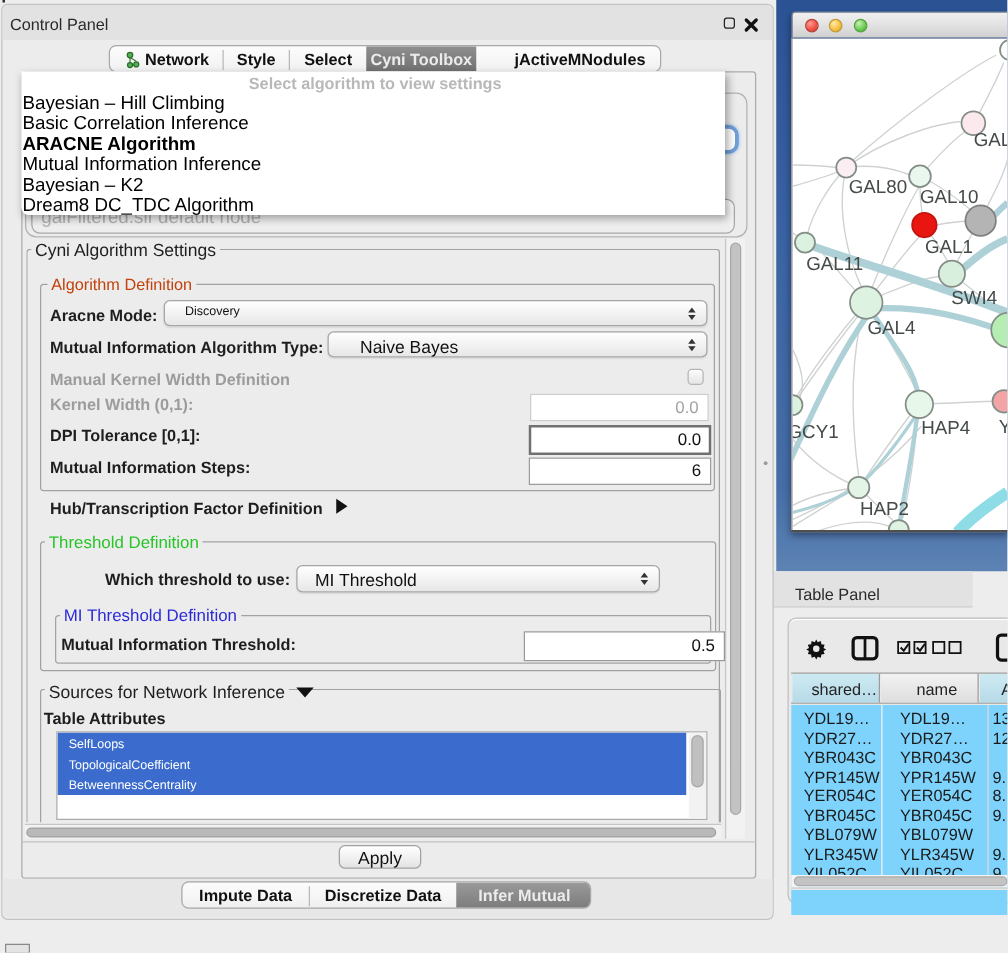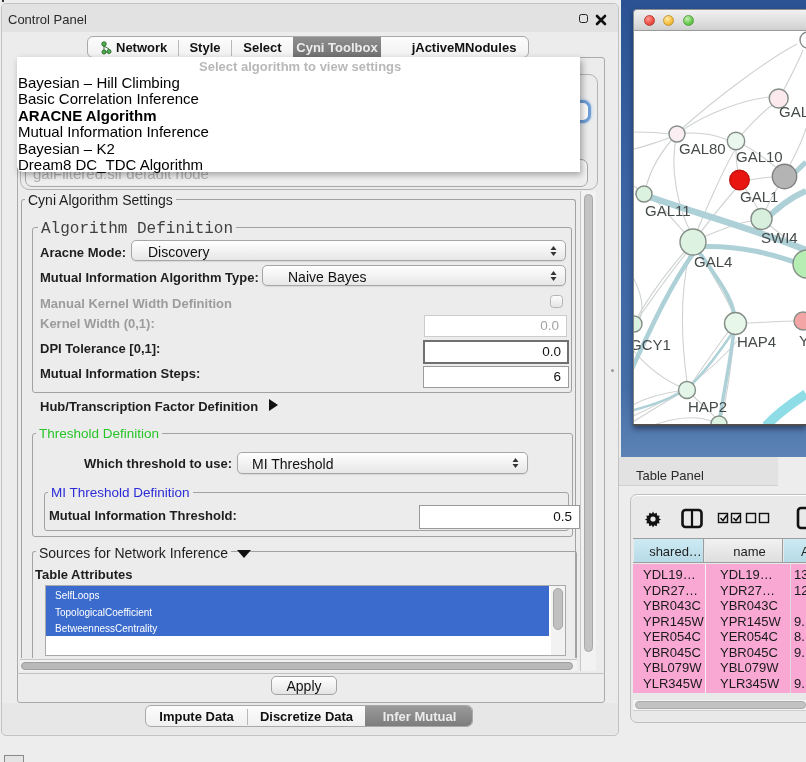--- a/index.html
+++ b/index.html
@@ -133,21 +133,21 @@
   </g>
   <rect x="168" y="14" width="16" height="20" rx="3" fill="none" stroke="#111" stroke-width="2.6"></rect>
 </svg>
 
 <div class="ab" style="left:633px;top:538px;width:173px;height:25px;border-top:1px solid #9d9d9d;border-bottom:1px solid #9d9d9d;overflow:hidden;">
   <div class="ab" style="left:1px;top:0;width:70px;height:25px;background:linear-gradient(#cdeaf3,#b4d9e6);border-right:1px solid #9d9d9d;text-align:center;text-indent:14px;font-size:13px;color:#222;line-height:25px;">shared…</div>
   <div class="ab" style="left:72px;top:0;width:78px;height:25px;background:linear-gradient(#f2f2f2,#dcdcdc);border-right:1px solid #9d9d9d;text-align:center;text-indent:12px;font-size:13px;color:#222;line-height:25px;">name</div>
   <div class="ab" style="left:151px;top:0;width:22px;height:25px;background:linear-gradient(#cdeaf3,#b4d9e6);font-size:13px;color:#222;line-height:25px;padding-left:17px;">A</div>
 </div>
 
-<div class="ab" style="left:633px;top:564px;width:173px;height:129px;background:#f9a8d4;overflow:hidden;font-size:13px;color:#1a1a1a;">
+<div class="ab" style="left:633px;top:564px;width:173px;height:168px;background:#7dd3fc;overflow:hidden;font-size:13px;color:#1a1a1a;">
   <div class="ab" style="left:157px;top:0;width:1px;height:136px;background:#dcdcdc;"></div>
   <div class="ab" style="left:72px;top:0;width:1px;height:136px;background:#f2f2f2;"></div>
   <div id="rows" style="position:absolute;left:0;top:0;width:173px;">
       <div class="ab" style="left:10px;top:3px;width:58px;">YDL19…</div>
       <div class="ab" style="left:87px;top:3px;width:60px;">YDL19…</div>
       <div class="ab" style="left:161px;top:3px;">13</div>
       <div class="ab" style="left:10px;top:18.5px;width:58px;">YDR27…</div>
       <div class="ab" style="left:87px;top:18.5px;width:60px;">YDR27…</div>
       <div class="ab" style="left:161px;top:18.5px;">12</div>
       <div class="ab" style="left:10px;top:34px;width:58px;">YBR043C</div>
@@ -210,24 +210,24 @@
 <div class="ab" style="left:20px;top:74px;width:578px;height:116px;border:1px solid #b3b3b3;border-radius:9px;"></div>
 <div class="ab" style="left:26px;top:100px;width:565px;height:23px;border:3px solid #6f9fd8;border-radius:8px;background:#fff;box-shadow:0 0 3px #86b3e4;"></div>
 <div class="ab" style="left:25px;top:159px;width:563px;height:28px;border:1px solid #a8a8a8;border-radius:7px;background:linear-gradient(#ffffff,#ececec);">
     <span class="ab" style="left:7px;top:5px;font-size:15px;color:#b3b3b3;white-space:nowrap;">galFiltered.sif default node</span>
   </div>
 
 <div class="ab grp" style="left:21px;top:199px;width:555px;height:459px;border-radius:3px 3px 0 0;border-bottom:none;"></div>
 <div class="gtitle" style="left:25px;top:192px;">Cyni Algorithm Settings</div>
 
 <div class="ab grp" style="left:32px;top:227px;width:540px;height:166px;"></div>
-<div class="gtitle" style="left:38px;top:220px;color:#404040;font-size:16px;font-family:Liberation Mono, monospace;">Algorithm Definition</div>
+<div class="gtitle" style="left:38px;top:220px;color:#c2410c;font-size:13px;">Algorithm Definition</div>
 <div class="lbl" style="left:40px;top:245px;">Aracne Mode:</div>
 <div class="combo" style="left:131px;top:240px;width:435px;height:21px;">
-    <span style="position:absolute;left:16px;top:3px;font-size:14px;color:#111;">Discovery</span>
+    <span style="position:absolute;left:16px;top:3px;font-size:10px;color:#111;">Discovery</span>
     <svg class="ar" viewBox="0 0 7 10">
       <path d="M3.5,0 L6.5,4 H0.5 z" fill="#333"></path>
       <path d="M3.5,10 L6.5,6 H0.5 z" fill="#333"></path>
     </svg>
   </div>
 <div class="lbl" style="left:40px;top:270px;">Mutual Information Algorithm Type:</div>
 <div class="combo" style="left:262px;top:265px;width:304px;height:21px;">
     <span style="position:absolute;left:25px;top:3px;font-size:14px;color:#111;">Naive Bayes</span>
     <svg class="ar" viewBox="0 0 7 10">
       <path d="M3.5,0 L6.5,4 H0.5 z" fill="#333"></path>

